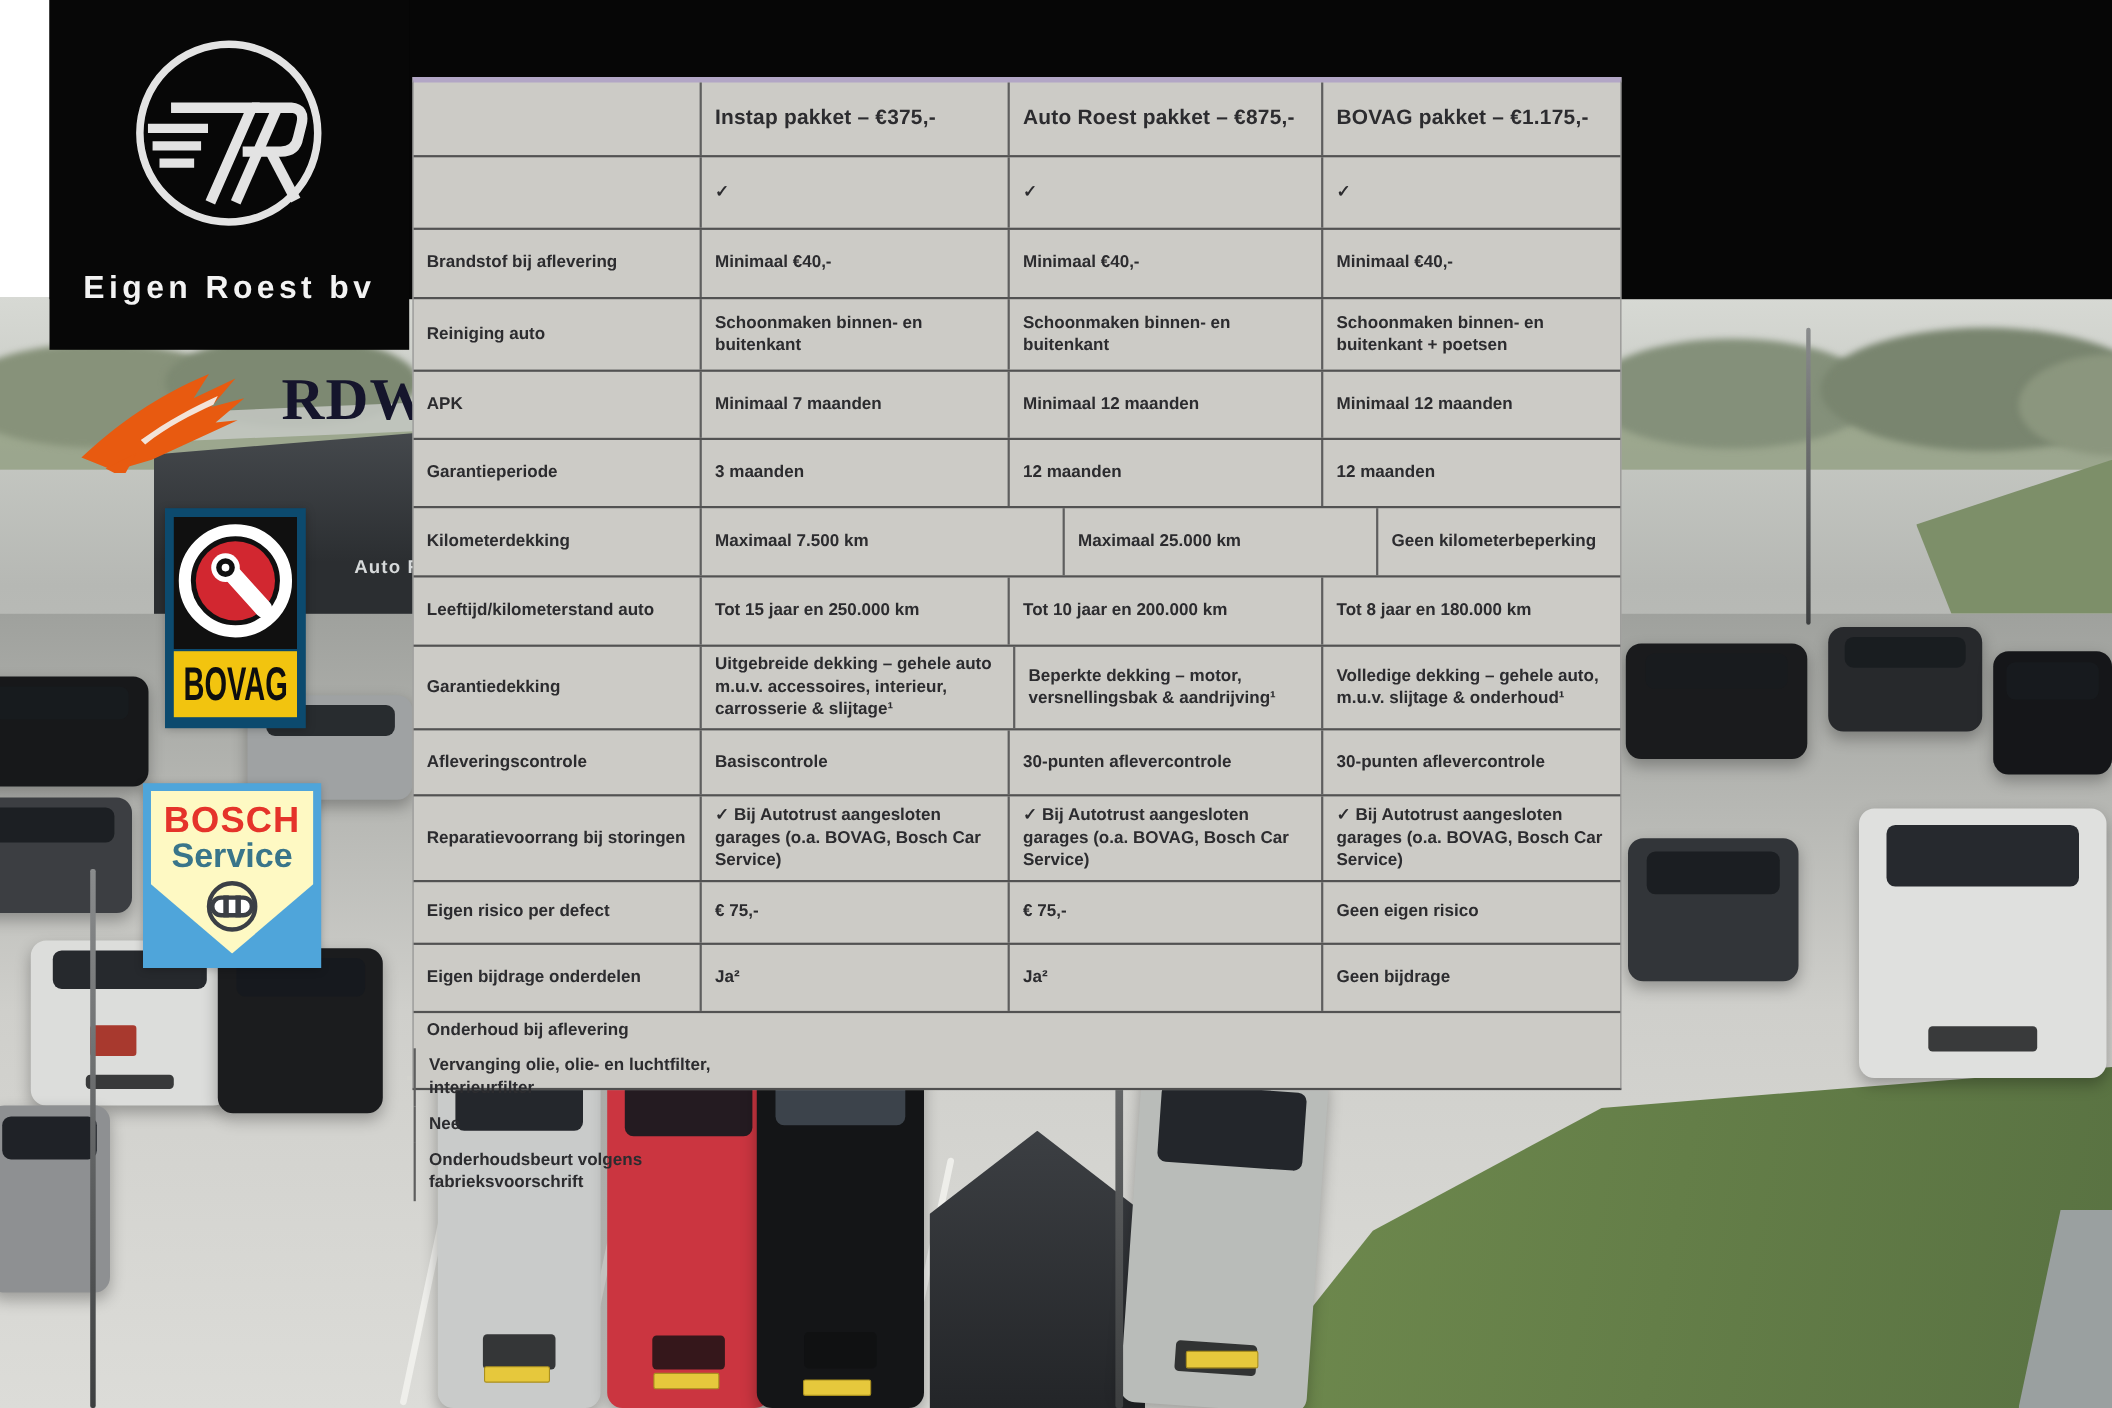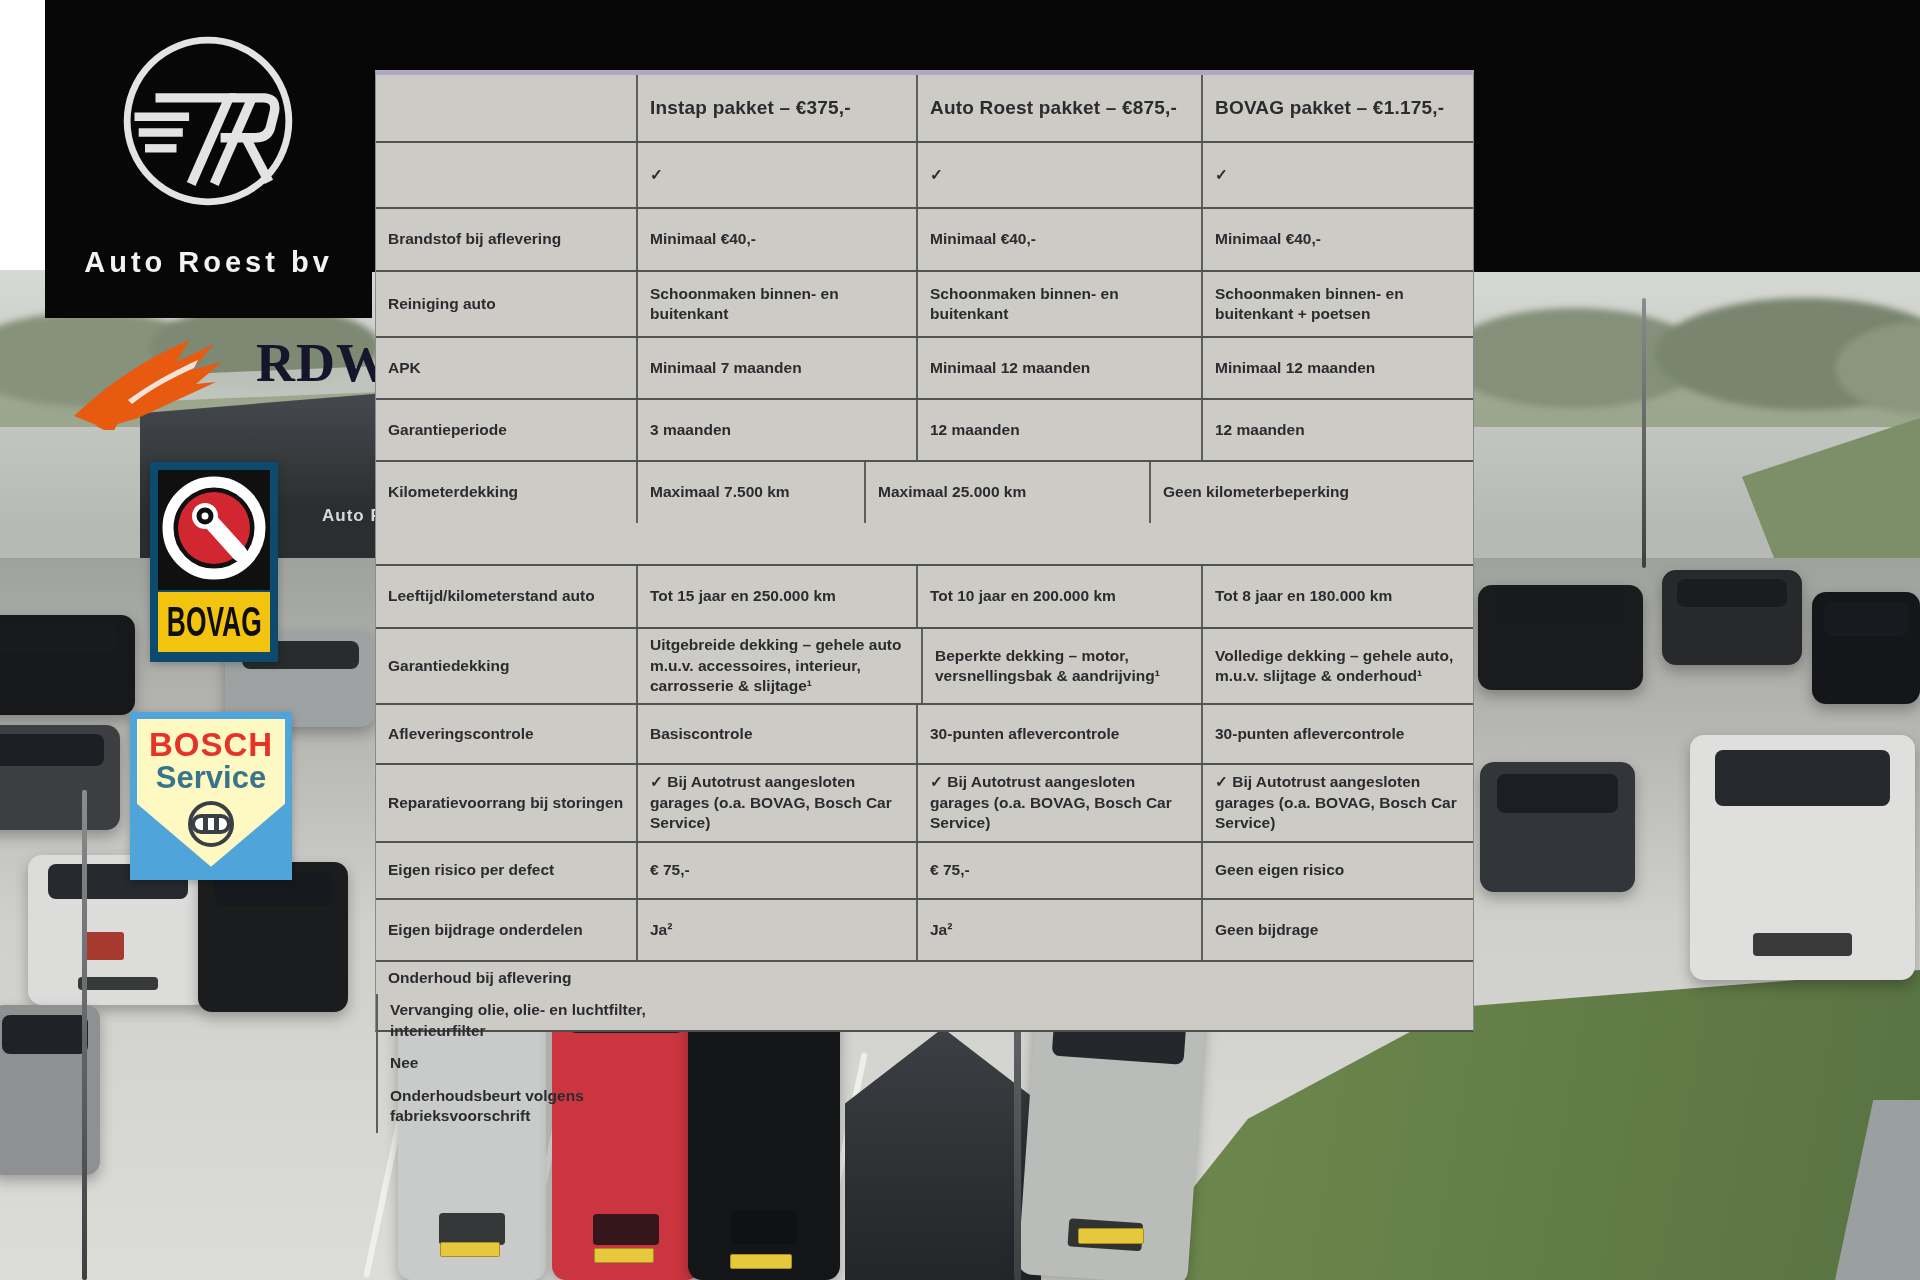--- a/index.html
+++ b/index.html
@@ -183,21 +183,21 @@
         <circle cx="100" cy="100" r="77" stroke-width="6.5"></circle>
         <path d="M30,96 L82,96" stroke-width="8"></path>
         <path d="M34,111 L76,111" stroke-width="8"></path>
         <path d="M40,126 L70,126" stroke-width="8"></path>
         <path d="M50,78 L120,78 L84,160" stroke-width="9" stroke-linejoin="miter"></path>
         <path d="M142,78 L106,160" stroke-width="9"></path>
         <path d="M120,78 L154,78 Q166,79 163,92 L160,104 Q158,116 145,116 L112,116" stroke-width="9"></path>
         <path d="M136,116 L158,158" stroke-width="9"></path>
       </g>
     </svg>
-    <div class="brand-name">Auto Roest bv</div>
+    <div class="brand-name">Eigen Roest bv</div>
   </div>
 
   <div class="rdw">
     <svg class="rdw-wing" viewBox="0 0 200 100">
       <path fill="#e85a10" d="M6,86 C38,56 74,30 122,10 L108,32 L146,14 L124,40 L154,32 L128,54 L148,52 L70,88 L36,98 Z"></path>
       <path fill="#e85a10" d="M28,96 L56,82 L44,104 Z"></path>
       <path fill="#f3f2ee" d="M60,70 C85,52 108,40 130,30 L126,38 C106,47 84,58 64,74 Z" opacity=".9"></path>
     </svg>
     <span class="rdw-label">RDW</span>
   </div>
@@ -312,31 +312,31 @@
           <span>12 maanden</span>
         </div>
         <div class="tcell" style="width: 272px;">
           <span>12 maanden</span>
         </div>
       </div>
       <div class="trow" style="height: 63px;">
         <div class="tcell" style="width: 260px;">
           <span>Kilometerdekking</span>
         </div>
-        <div class="tcell" style="width: 228px;">
+        <div class="tcell" style="width: 330px;">
           <span>Maximaal 7.500 km</span>
         </div>
         <div class="tcell" style="width: 285px;">
           <span>Maximaal 25.000 km</span>
         </div>
         <div class="tcell" style="width: 272px;">
           <span>Geen kilometerbeperking</span>
         </div>
       </div>
-      <div class="trow" style="height: 63px; margin-top: 41px;">
+      <div class="trow" style="height: 63px;">
         <div class="tcell" style="width: 260px;">
           <span>Leeftijd/kilometerstand auto</span>
         </div>
         <div class="tcell" style="width: 280px;">
           <span>Tot 15 jaar en 250.000 km</span>
         </div>
         <div class="tcell" style="width: 285px;">
           <span>Tot 10 jaar en 200.000 km</span>
         </div>
         <div class="tcell" style="width: 272px;">

